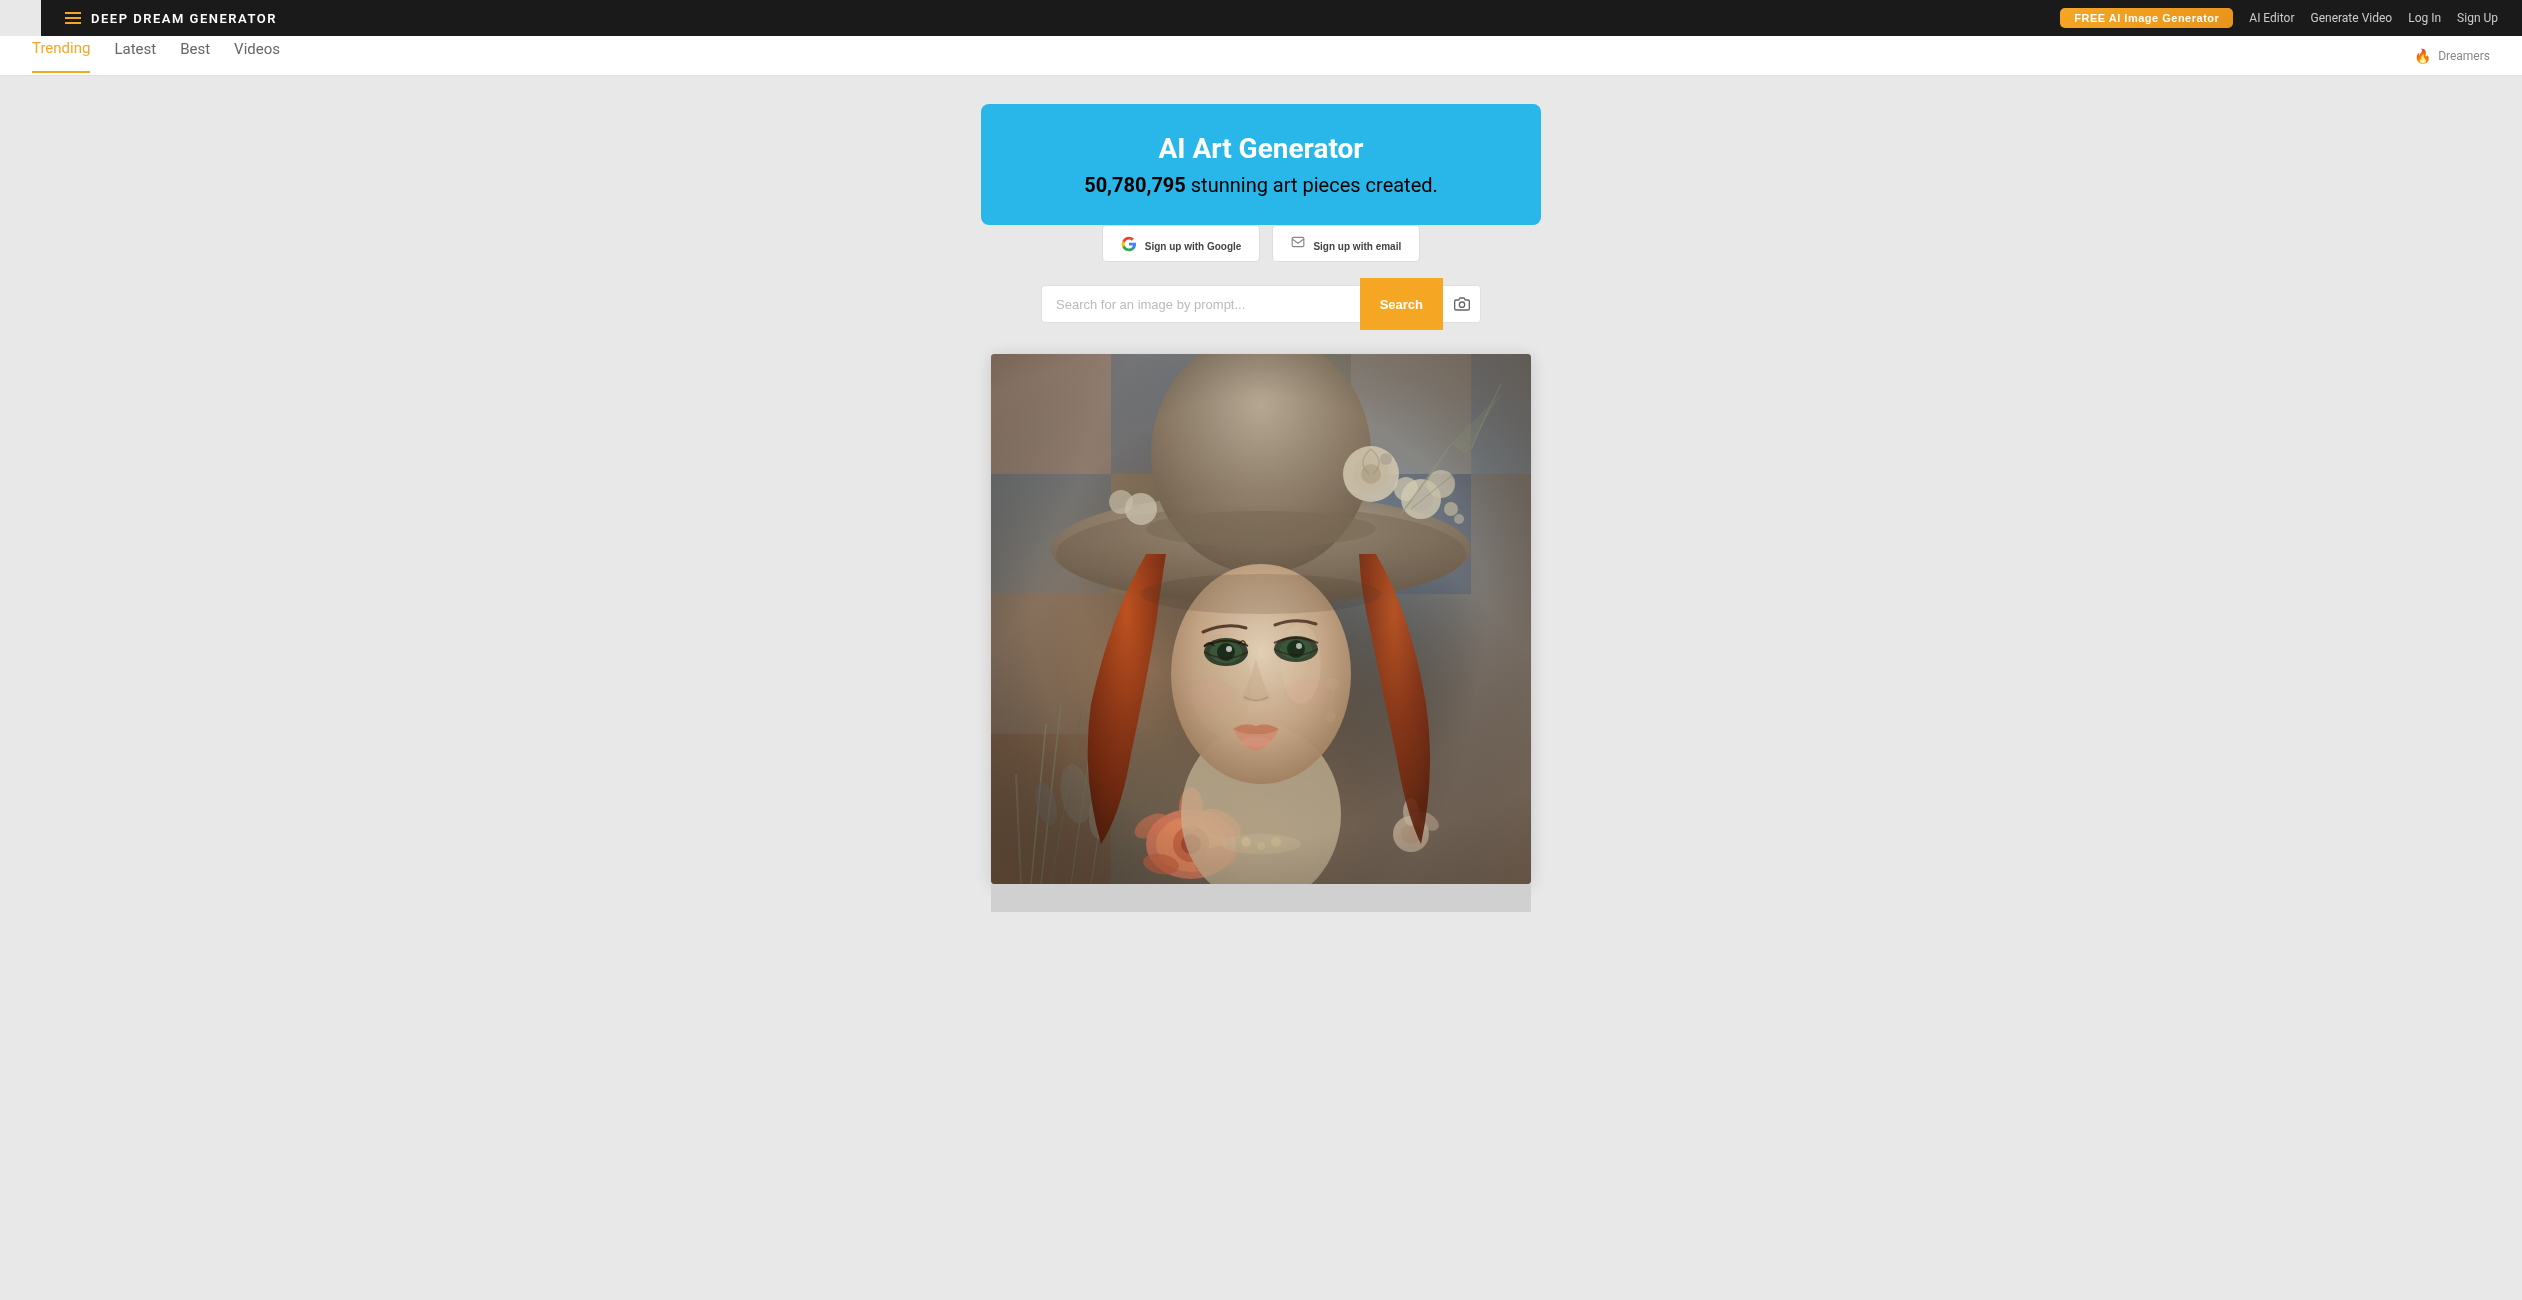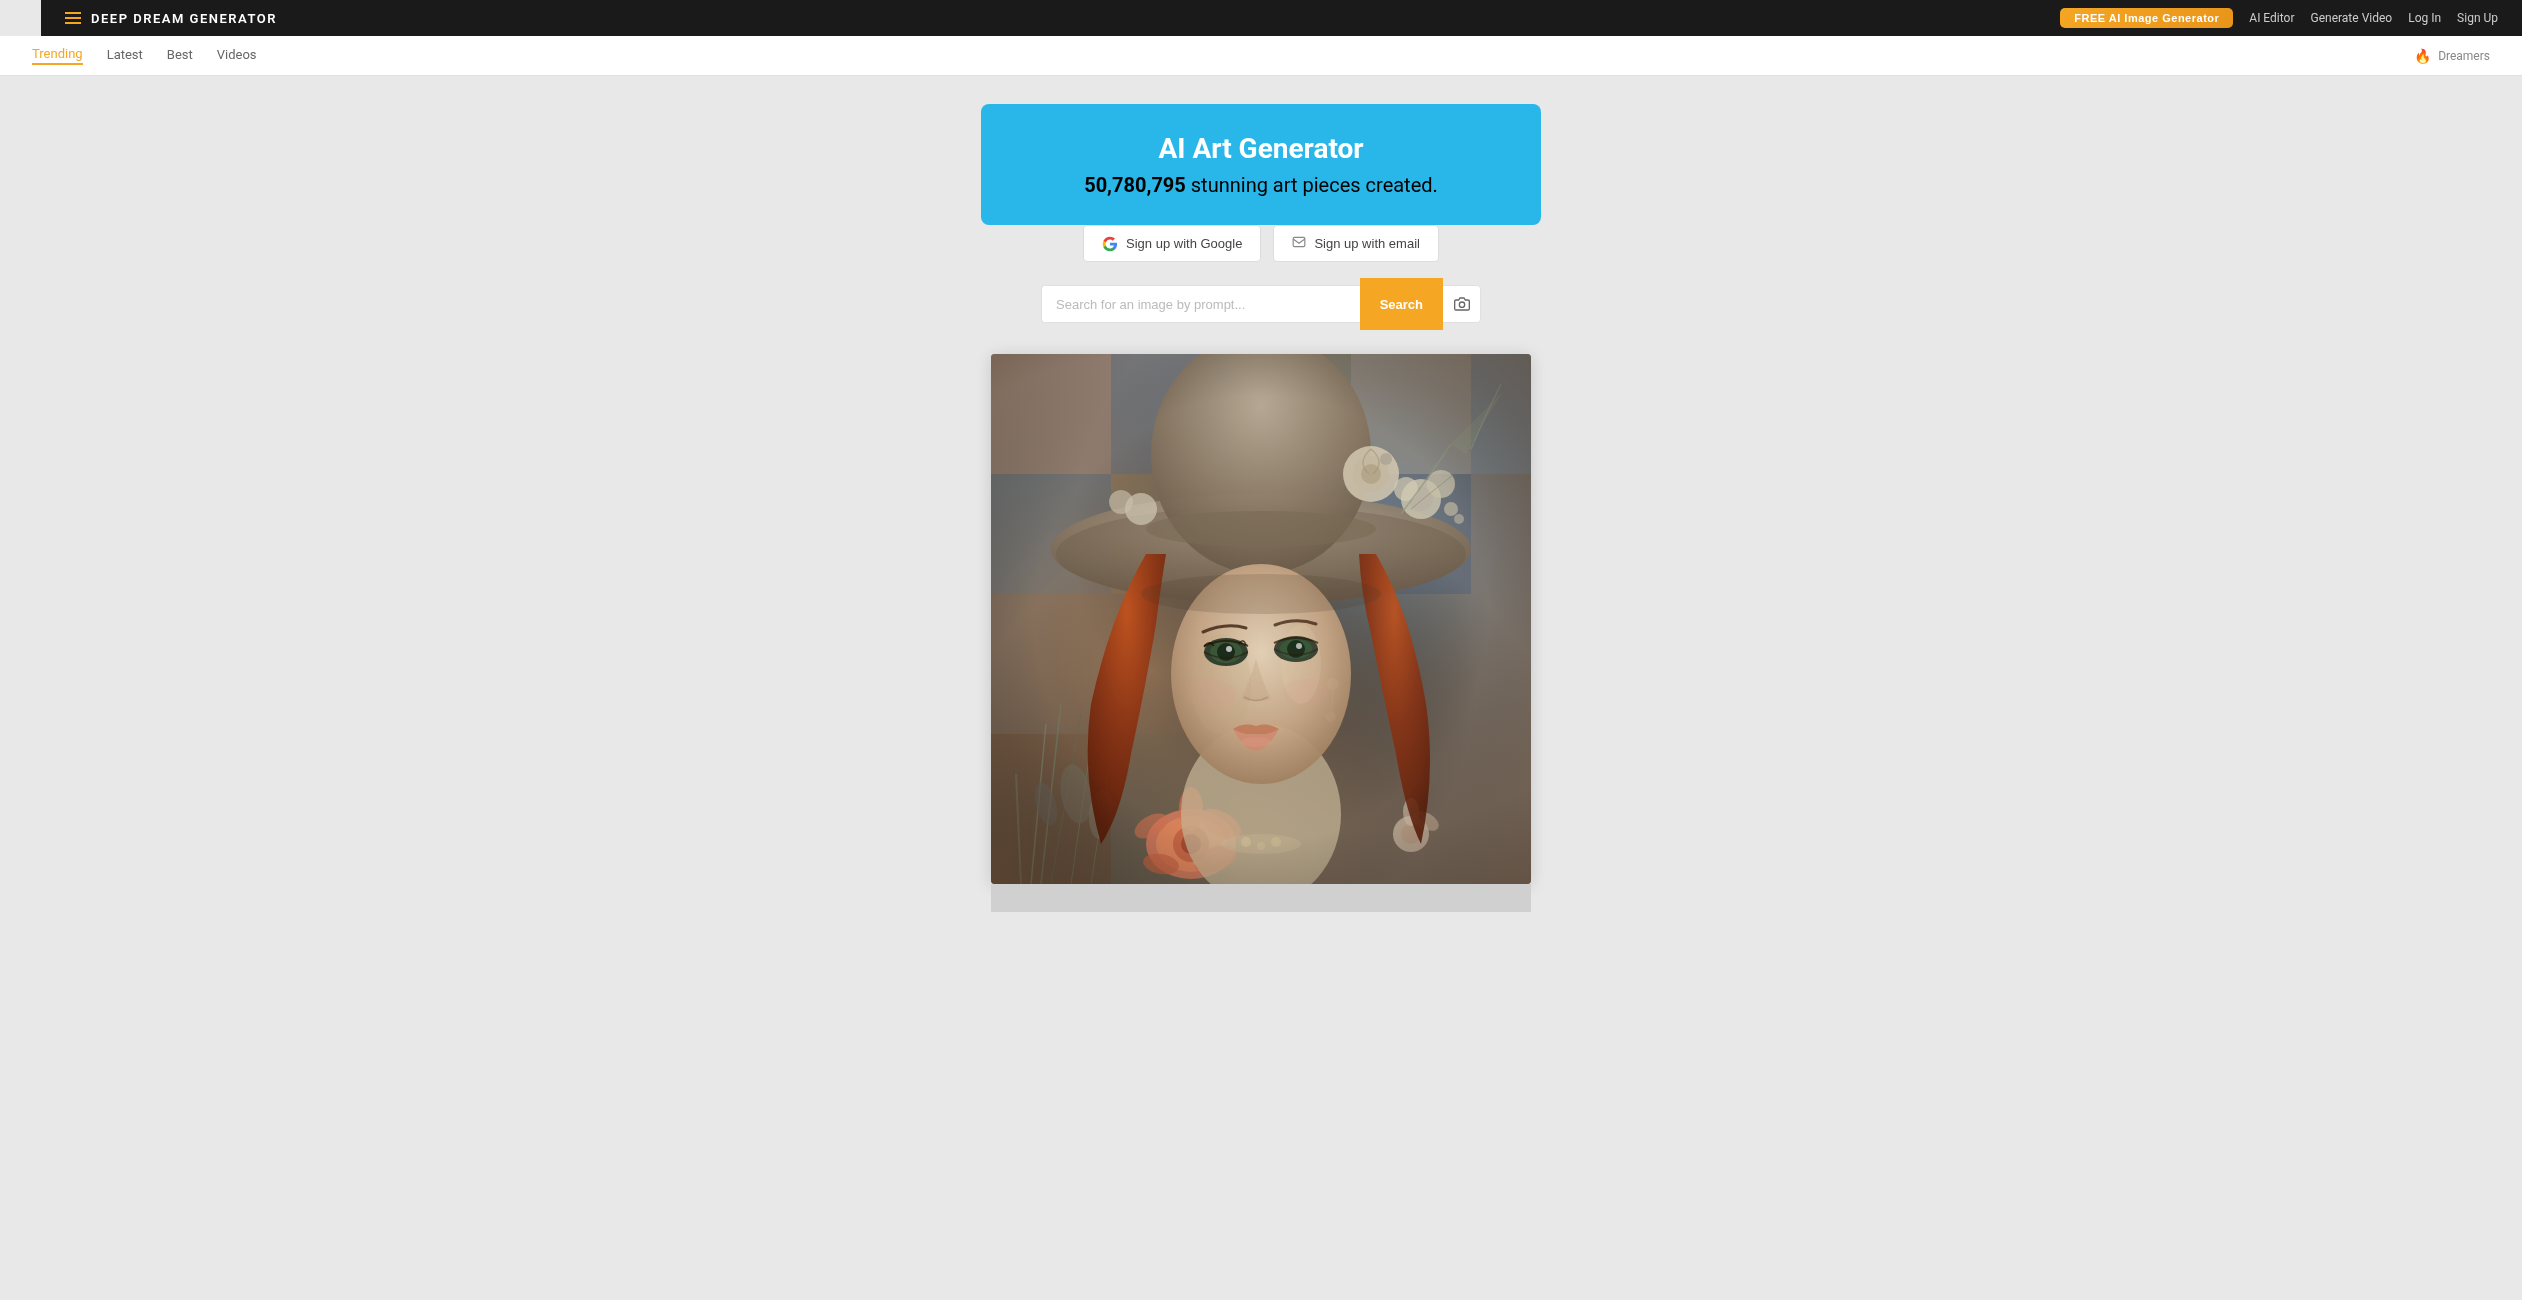--- a/index.html
+++ b/index.html
@@ -89,24 +89,24 @@
       border-bottom: 1px solid #e0e0e0;
     }
 
     .sub-nav-left {
       display: flex;
       align-items: center;
       gap: 24px;
     }
 
     .sub-nav-item {
-      font-size: 13px;
+      font-size: 15px;
       color: #666666;
       cursor: pointer;
-      padding-bottom: 2px;
+      padding-bottom: 14px;
     }
 
     .sub-nav-item.active {
       color: #f5a623;
       border-bottom: 2px solid #f5a623;
     }
 
     .sub-nav-right {
       display: flex;
       align-items: center;
@@ -155,30 +155,30 @@
 
     
     .auth-buttons {
       display: flex;
       gap: 12px;
       margin-bottom: 16px;
     }
 
     .auth-btn {
       display: flex;
-      align-items: center;
+      align-items: flex-end;
       gap: 8px;
       padding: 9px 18px;
       border-radius: 4px;
       border: 1px solid #dddddd;
       background: #ffffff;
       cursor: pointer;
-      font-size: 13px;
+      font-size: 10px;
       color: #444444;
-      font-weight: 400;
+      font-weight: 700;
     }
 
     .google-g {
       width: 16px;
       height: 16px;
       display: flex;
       align-items: center;
       justify-content: center;
       font-size: 13px;
       font-weight: 700;

